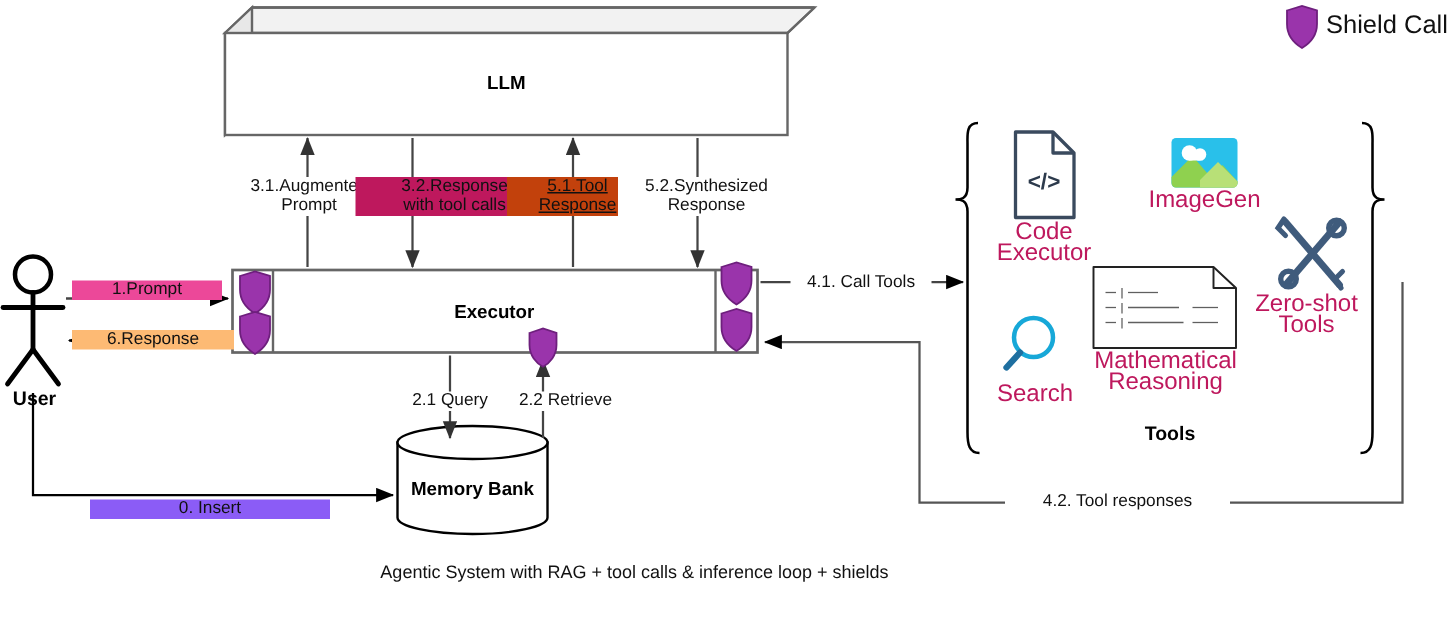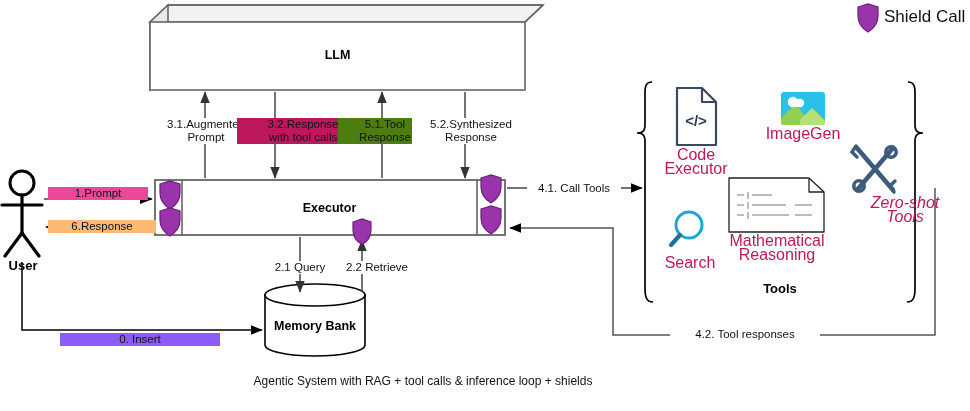--- a/index.html
+++ b/index.html
@@ -192,33 +192,33 @@
 <div class="lbl" style="left:140px;top:118px;width:132px;background:#fff;">3.1.Augmented
 Prompt</div>
 
 <div class="lbl" style="left:237px;top:118px;width:132px;background:#be185d;">3.2.Response
 with tool calls</div>
 
 <div class="lbl" style="left:527px;top:182px;width:94px;background:#fff;">4.1. Call Tools</div>
 
 <div class="lbl" style="left:670px;top:328px;width:150px;background:#fff;">4.2. Tool responses</div>
 
-<div class="lbl" style="left:338px;top:118px;width:94px;background:#4d7c0f;">5.1.Tool
+<div class="lbl" style="left:338px;top:118px;width:94px;background:#c2410c;text-decoration:underline;">5.1.Tool
 Response</div>
 
 <div class="lbl" style="left:412px;top:118px;width:118px;background:#fff;">5.2.Synthesized
 Response</div>
 
 <div class="lbl" style="left:48px;top:220px;width:108px;background:#fdba74;">6.Response</div>
 
 <div class="toolLbl" style="left:645px;top:148px;width:102px;">Code Executor</div>
 <div class="toolLbl" style="left:758px;top:127px;width:90px;">ImageGen</div>
 <div class="toolLbl" style="left:650px;top:256px;width:80px;">Search</div>
 <div class="toolLbl" style="left:726px;top:234px;width:102px;white-space:pre-line;">Mathematical
 Reasoning</div>
-<div class="toolLbl" style="left:869px;top:196px;width:72px;white-space:pre-line;font-style:italic;">Zero-shot
+<div class="toolLbl" style="left:835px;top:196px;width:72px;white-space:pre-line;">Zero-shot
 Tools</div>
 
 <div class="lbl" style="left:884px;top:10px;width:84px;text-align:left;font-size:17px;">Shield Call</div>
 
 <div style="position:absolute;left:0;top:374px;width:846px;text-align:center;font-size:12px;color:#111;">Agentic System with RAG + tool calls &amp; inference loop + shields</div>
 
 </div>
 
 </body></html>

